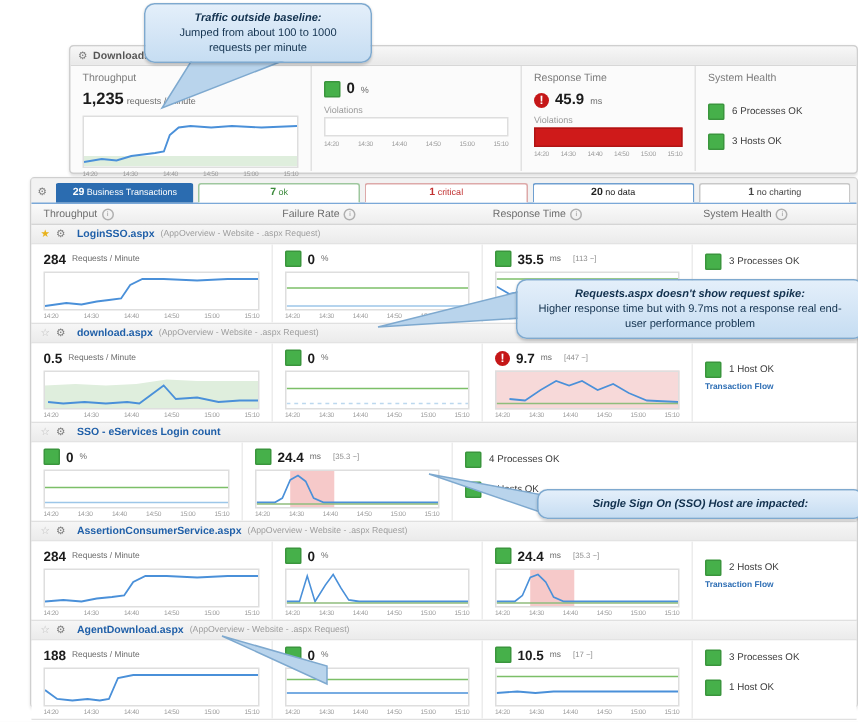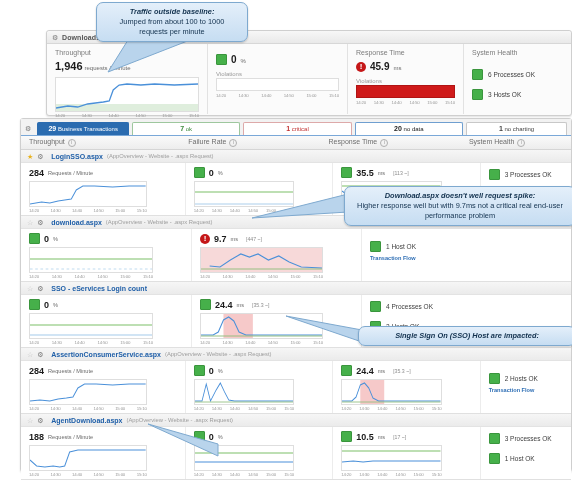--- a/index.html
+++ b/index.html
@@ -102,21 +102,21 @@
   .bt-row{border-bottom:1px solid #e0e0e0;}
   .bt-row-head{
     display:flex;align-items:center;gap:4px;height:12px;
     background:linear-gradient(#f6f6f6,#ebebeb);
     border-bottom:1px solid #e3e3e3;padding:0 6px;
   }
   .star{color:#e8b21c;font-size:7px;line-height:7px;}
   .star.off{color:#bdbdbd;}
   .bt-name{font-size:7px;font-weight:bold;color:#1f5fa8;}
   .bt-ctx{font-size:5.8px;color:#9d9d9d;}
-  .bt-body{display:flex;height:52px;background:#fff;gap:30px;}
+  .bt-body{display:flex;height:52px;background:#fff;}
   .cell{box-sizing:border-box;padding:4px 8px 0 8px;position:relative;}
   .cell + .cell{border-left:1px solid #ececec;}
   .cell-val{display:flex;align-items:center;gap:4px;height:11px;}
   .v-num{font-size:9px;font-weight:bold;color:#1b1b1b;}
   .v-unit{font-size:5.6px;color:#6b6b6b;font-weight:normal;}
   .v-aux{font-size:5.2px;color:#8d8d8d;margin-left:4px;}
   .tflow{font-size:5.6px;color:#2f6fb5;font-weight:bold;margin-top:3px;}
 
   
   .callout{
@@ -144,21 +144,21 @@
     <div class="panel-head">
       <span class="gear">⚙</span>
       <span class="panel-title">Downloads</span>
     </div>
 
     <div class="tiles">
 
       <div class="tile" style="width:160px">
         <div class="tile-label">Throughput</div>
         <div style="height:13px">
-          <span class="bignum">1,946</span><span class="bigunit">requests / minute</span>
+          <span class="bignum">1,235</span><span class="bigunit">requests / minute</span>
         </div>
         <div class="spark" style="height:33px;margin-top:4px">
           <svg width="100%" height="100%" viewBox="0 0 144 33" preserveAspectRatio="none">
             <path d="M0,33 L144,33 L144,26 L0,26 Z" fill="#dfeedd"></path>
             <path d="M0,30 L12,28 L22,29 L32,26 L40,25 L48,24 L54,23 L58,12 L64,7 L72,6 L86,7 L100,6 L120,7 L144,6" fill="none" stroke="#4a90d9" stroke-width="1.3"></path>
           </svg>
         </div>
         <div class="axis">
           <span>14:20</span>
           <span>14:30</span>
@@ -341,20 +341,40 @@
     </div>
 
     <div class="bt-row">
       <div class="bt-row-head">
         <span class="star off">☆</span>
         <span class="gear">⚙</span>
         <span class="bt-name">download.aspx</span>
         <span class="bt-ctx">(AppOverview - Website - .aspx Request)</span>
       </div>
       <div class="bt-body">
+        <div class="cell" style="width:160px">
+          <div class="cell-val">
+              <span class="v-num">0.5</span>
+              <span class="v-unit">Requests / Minute</span>
+            </div>
+          <div class="spark" style="height:24px;margin-top:3px">
+            <svg width="100%" height="100%" viewBox="0 0 140 24" preserveAspectRatio="none">
+              <path d="M0,24 L0,9 L20,8 L40,9 L60,8 L80,5 L100,6 L140,6 L140,24 Z" fill="#dfeedd"></path>
+              <path d="M2,20 L12,21 L26,20 L40,21 L54,20 L62,21 L78,9 L86,18 L100,17 L114,20 L128,19 L140,19" fill="none" stroke="#4a90d9" stroke-width="1.2"></path>
+            </svg>
+          </div>
+          <div class="axis">
+            <span>14:20</span>
+              <span>14:30</span>
+              <span>14:40</span>
+              <span>14:50</span>
+              <span>15:00</span>
+              <span>15:10</span>
+          </div>
+        </div>
         <div class="cell" style="width:140px">
           <div class="cell-val">
               <span class="sq green"></span>
               <span class="v-num">0</span>
               <span class="v-unit">%</span>
             </div>
           <div class="spark" style="height:24px;margin-top:3px">
             <svg width="100%" height="100%" viewBox="0 0 140 24" preserveAspectRatio="none">
               <line x1="0" y1="11" x2="140" y2="11" stroke="#7cbf68" stroke-width="1.1"></line>
               <line x1="0" y1="21" x2="140" y2="21" stroke="#bcd8ee" stroke-width="1" stroke-dasharray="3 3"></line>
@@ -638,22 +658,22 @@
     <polygon points="362,330 362,342 286,316" fill="#b9d4ec" stroke="#7ea9cf" stroke-width="1"></polygon>
     <polygon points="218,444 218,456 148,424" fill="#b9d4ec" stroke="#7ea9cf" stroke-width="1"></polygon>
   </svg>
 
   <div class="callout" style="left:96px;top:2px;width:134px">
     <b>Traffic outside baseline:</b><br>
     <span>Jumped from about 100 to 1000 requests per minute</span>
   </div>
 
   <div class="callout" style="left:344px;top:186px;width:214px">
-    <b>Download.aspx  doesn't well request spike:</b><br>
-    <span>Higher response well but with 9.7ms not a critical real end-user performance  problem</span>
+    <b>Requests.aspx  doesn't show request spike:</b><br>
+    <span>Higher response time but with 9.7ms not a response real end-user performance  problem</span>
   </div>
 
   <div class="callout" style="left:358px;top:326px;width:200px">
     <b>Single  Sign On (SSO) Host are impacted:</b><br>
   </div>
 
 
 </div>
 
 </body></html>

